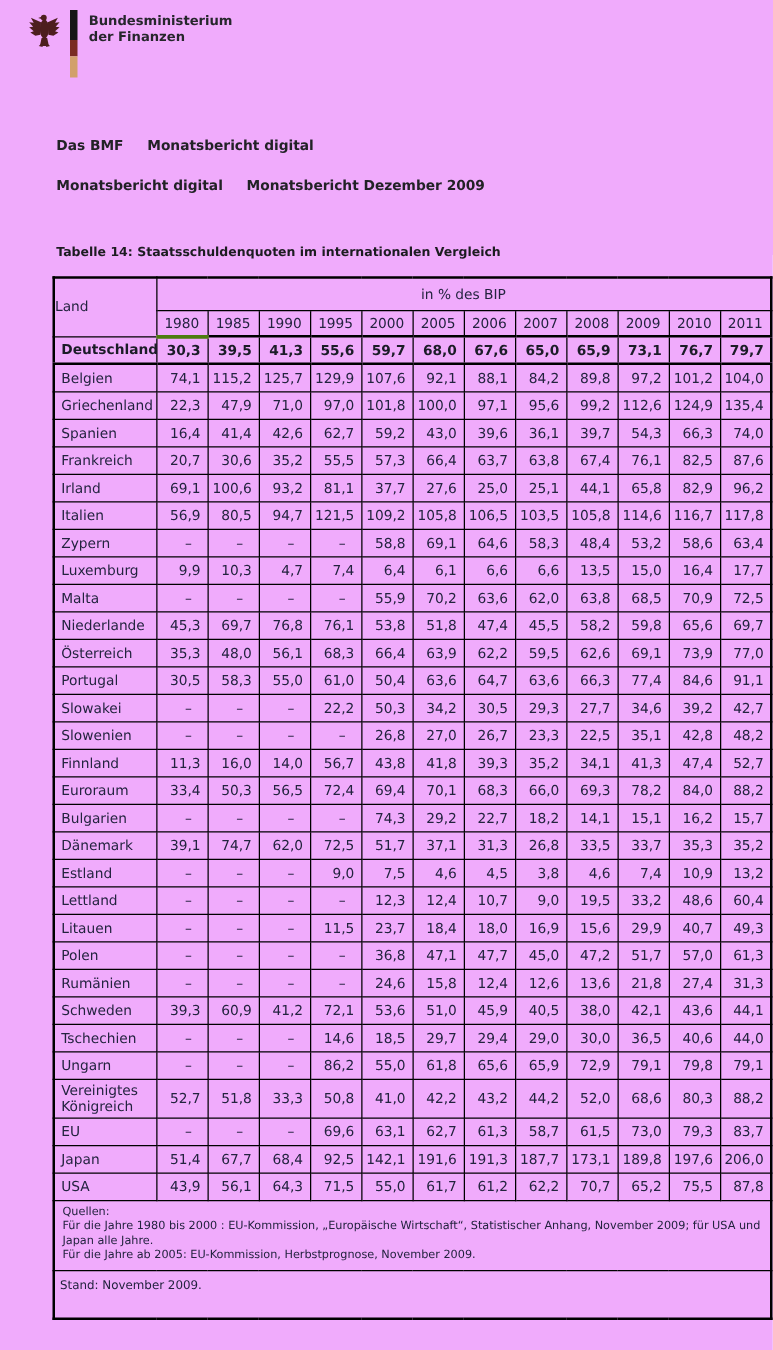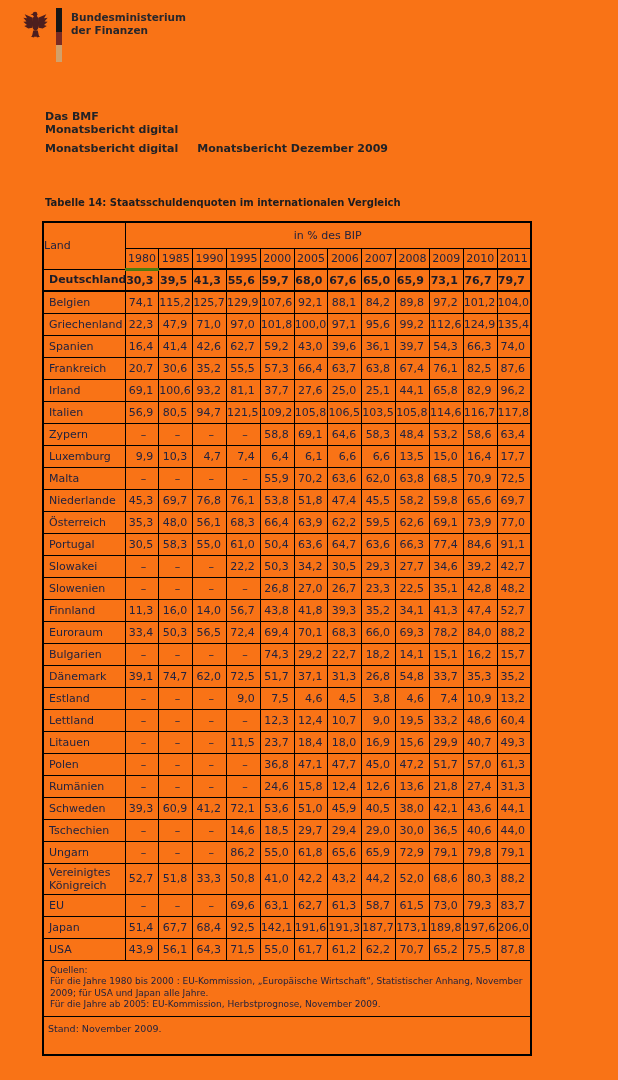--- a/index.html
+++ b/index.html
@@ -3,40 +3,40 @@
 <meta charset="utf-8">
 <style>
   * { box-sizing: border-box; }
   html, body { margin: 0; padding: 0; }
   body {
     width: 618px; height: 1080px; overflow: hidden;
     background: #ffffff;
     font-family: "DejaVu Sans", "Liberation Sans", sans-serif;
     color: #1a1a1a;
   }
-  .page { position: relative; width: 618px; height: 1080px; background: #f97316; }
+  .page { position: relative; width: 618px; height: 1080px; background: #f0abfc; }
 
   
   .brand { position: absolute; top: 8px; left: 22px; display: flex; align-items: flex-start; }
   .eagle { width: 27px; height: 32px; margin-top: 1px; }
   .stripe { width: 6px; height: 54px; margin-left: 7px; display: flex; flex-direction: column; }
   .stripe .seg-black { height: 24px; }
   .stripe .seg-red   { height: 13px; }
   .stripe .seg-gold  { height: 17px; }
   .brand-text { margin-left: 9px; margin-top: 3px; font-size: 10.5px; font-weight: bold; line-height: 13px; color: #26262c; letter-spacing: 0; }
 
   
-  .nav1 { position: absolute; left: 45px; top: 110px; display: flex; font-size: 11px; font-weight: bold; color: #222226; flex-direction: column; }
+  .nav1 { position: absolute; left: 45px; top: 110px; display: flex; gap: 19px; font-size: 11px; font-weight: bold; color: #222226; }
   .nav2 { position: absolute; left: 45px; top: 142px; display: flex; gap: 19px; font-size: 11px; font-weight: bold; color: #222226; }
   .section-title { position: absolute; left: 45px; top: 157px; margin: 0; display: flex; gap: 22px; font-size: 17.5px; font-weight: 400; color: #3d3d40; letter-spacing: 0.2px; }
   .caption { position: absolute; left: 45px; top: 197px; font-size: 10px; font-weight: bold; color: #1c1c20; }
 
   
   table.debt {
-    position: absolute; left: 42px; top: 221px; width: 490px;
+    position: absolute; left: 42px; top: 221px; width: 576px;
     border-collapse: collapse; table-layout: fixed;
     font-size: 11px; color: #23233f;
   }
   table.debt, table.debt th, table.debt td { border: 1px solid #000; }
   table.debt { border: 2px solid #000; }
   table.debt th { font-weight: normal; padding: 0; }
   th.unit { height: 26px; text-align: center; }
   th.land { text-align: left; padding-left: 5px; vertical-align: middle; }
   tr.year-row th { height: 21px; text-align: center; border-bottom: 2px solid #000; }
   tr.year-row th:first-child { border-bottom: 3px solid #4d7c0f; }
@@ -389,21 +389,21 @@
         <tr>
           <td class="land-cell">Dänemark</td>
           <td class="val">39,1</td>
           <td class="val">74,7</td>
           <td class="val">62,0</td>
           <td class="val">72,5</td>
           <td class="val">51,7</td>
           <td class="val">37,1</td>
           <td class="val">31,3</td>
           <td class="val">26,8</td>
-          <td class="val">54,8</td>
+          <td class="val">33,5</td>
           <td class="val">33,7</td>
           <td class="val">35,3</td>
           <td class="val">35,2</td>
         </tr>
         <tr>
           <td class="land-cell">Estland</td>
           <td class="val dash">–</td>
           <td class="val dash">–</td>
           <td class="val dash">–</td>
           <td class="val">9,0</td>

